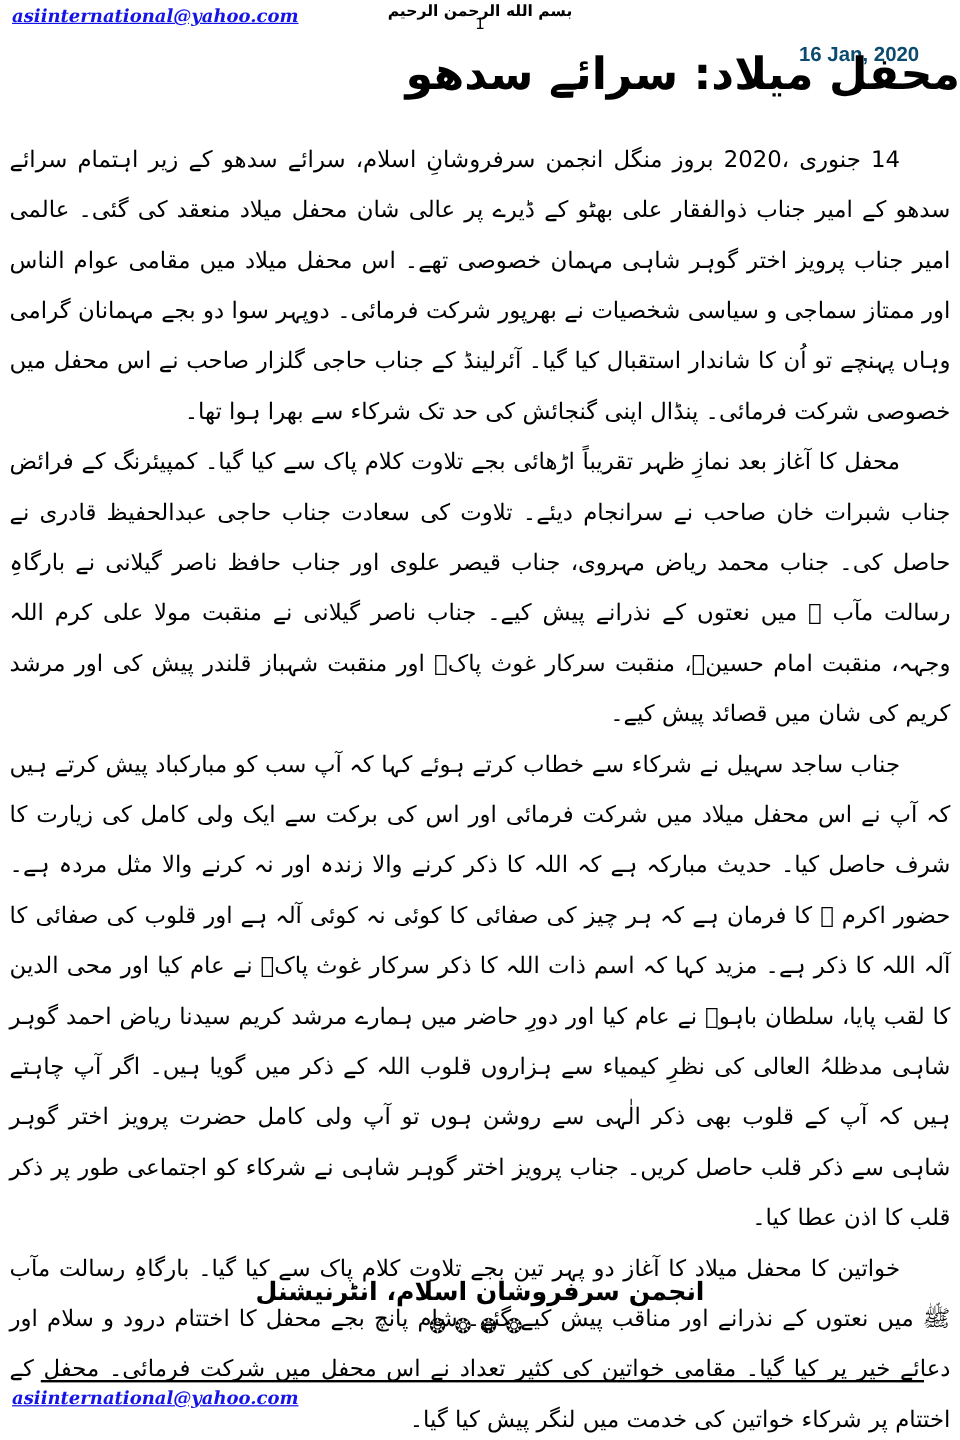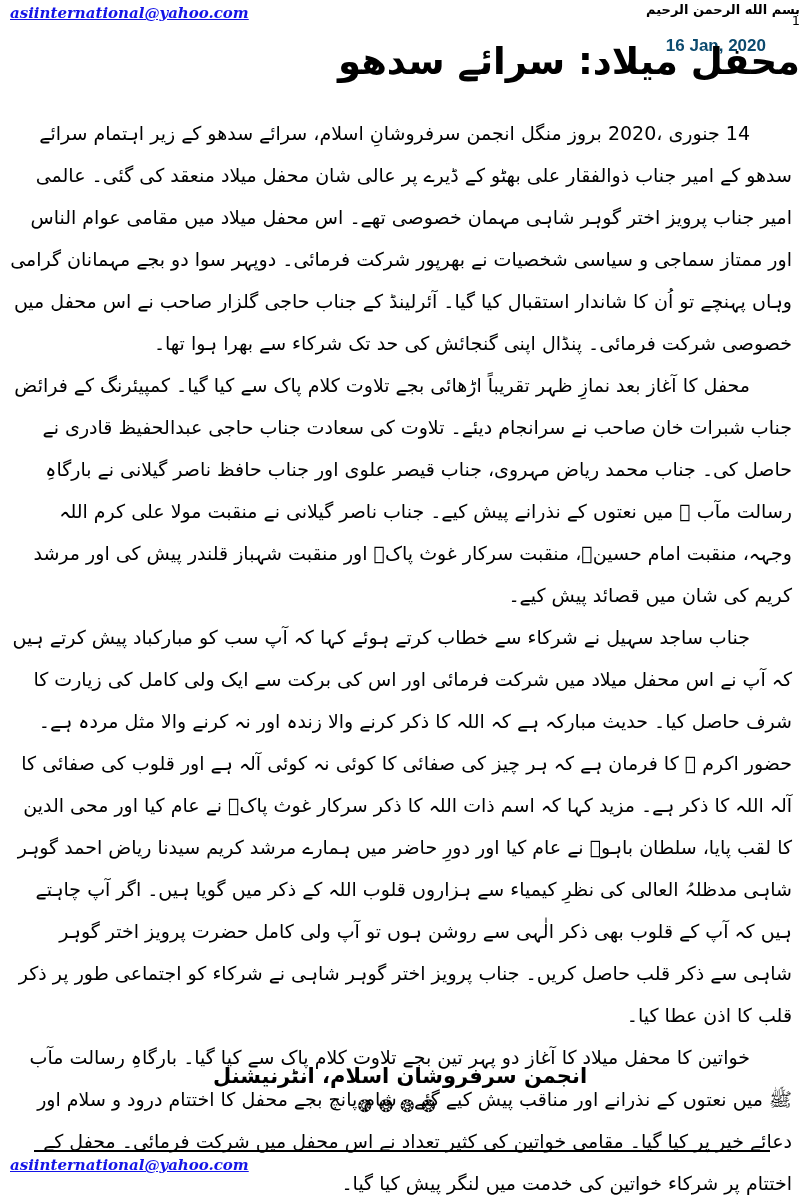--- a/index.html
+++ b/index.html
@@ -1,15 +1,15 @@
 <!DOCTYPE html>
 <html lang="ur"><head>
 <meta charset="utf-8">
 <style>
-  * { margin: 0; padding: 0; box-sizing: border-box; text-align: right; }
+  * { margin: 0; padding: 0; box-sizing: border-box; }
   html, body { background: #ffffff; }
   body {
     width: 800px; height: 1200px;
     position: relative;
     font-family: "DejaVu Sans", sans-serif;
     color: #000;
     overflow: hidden;
   }
   
   .email-top {

